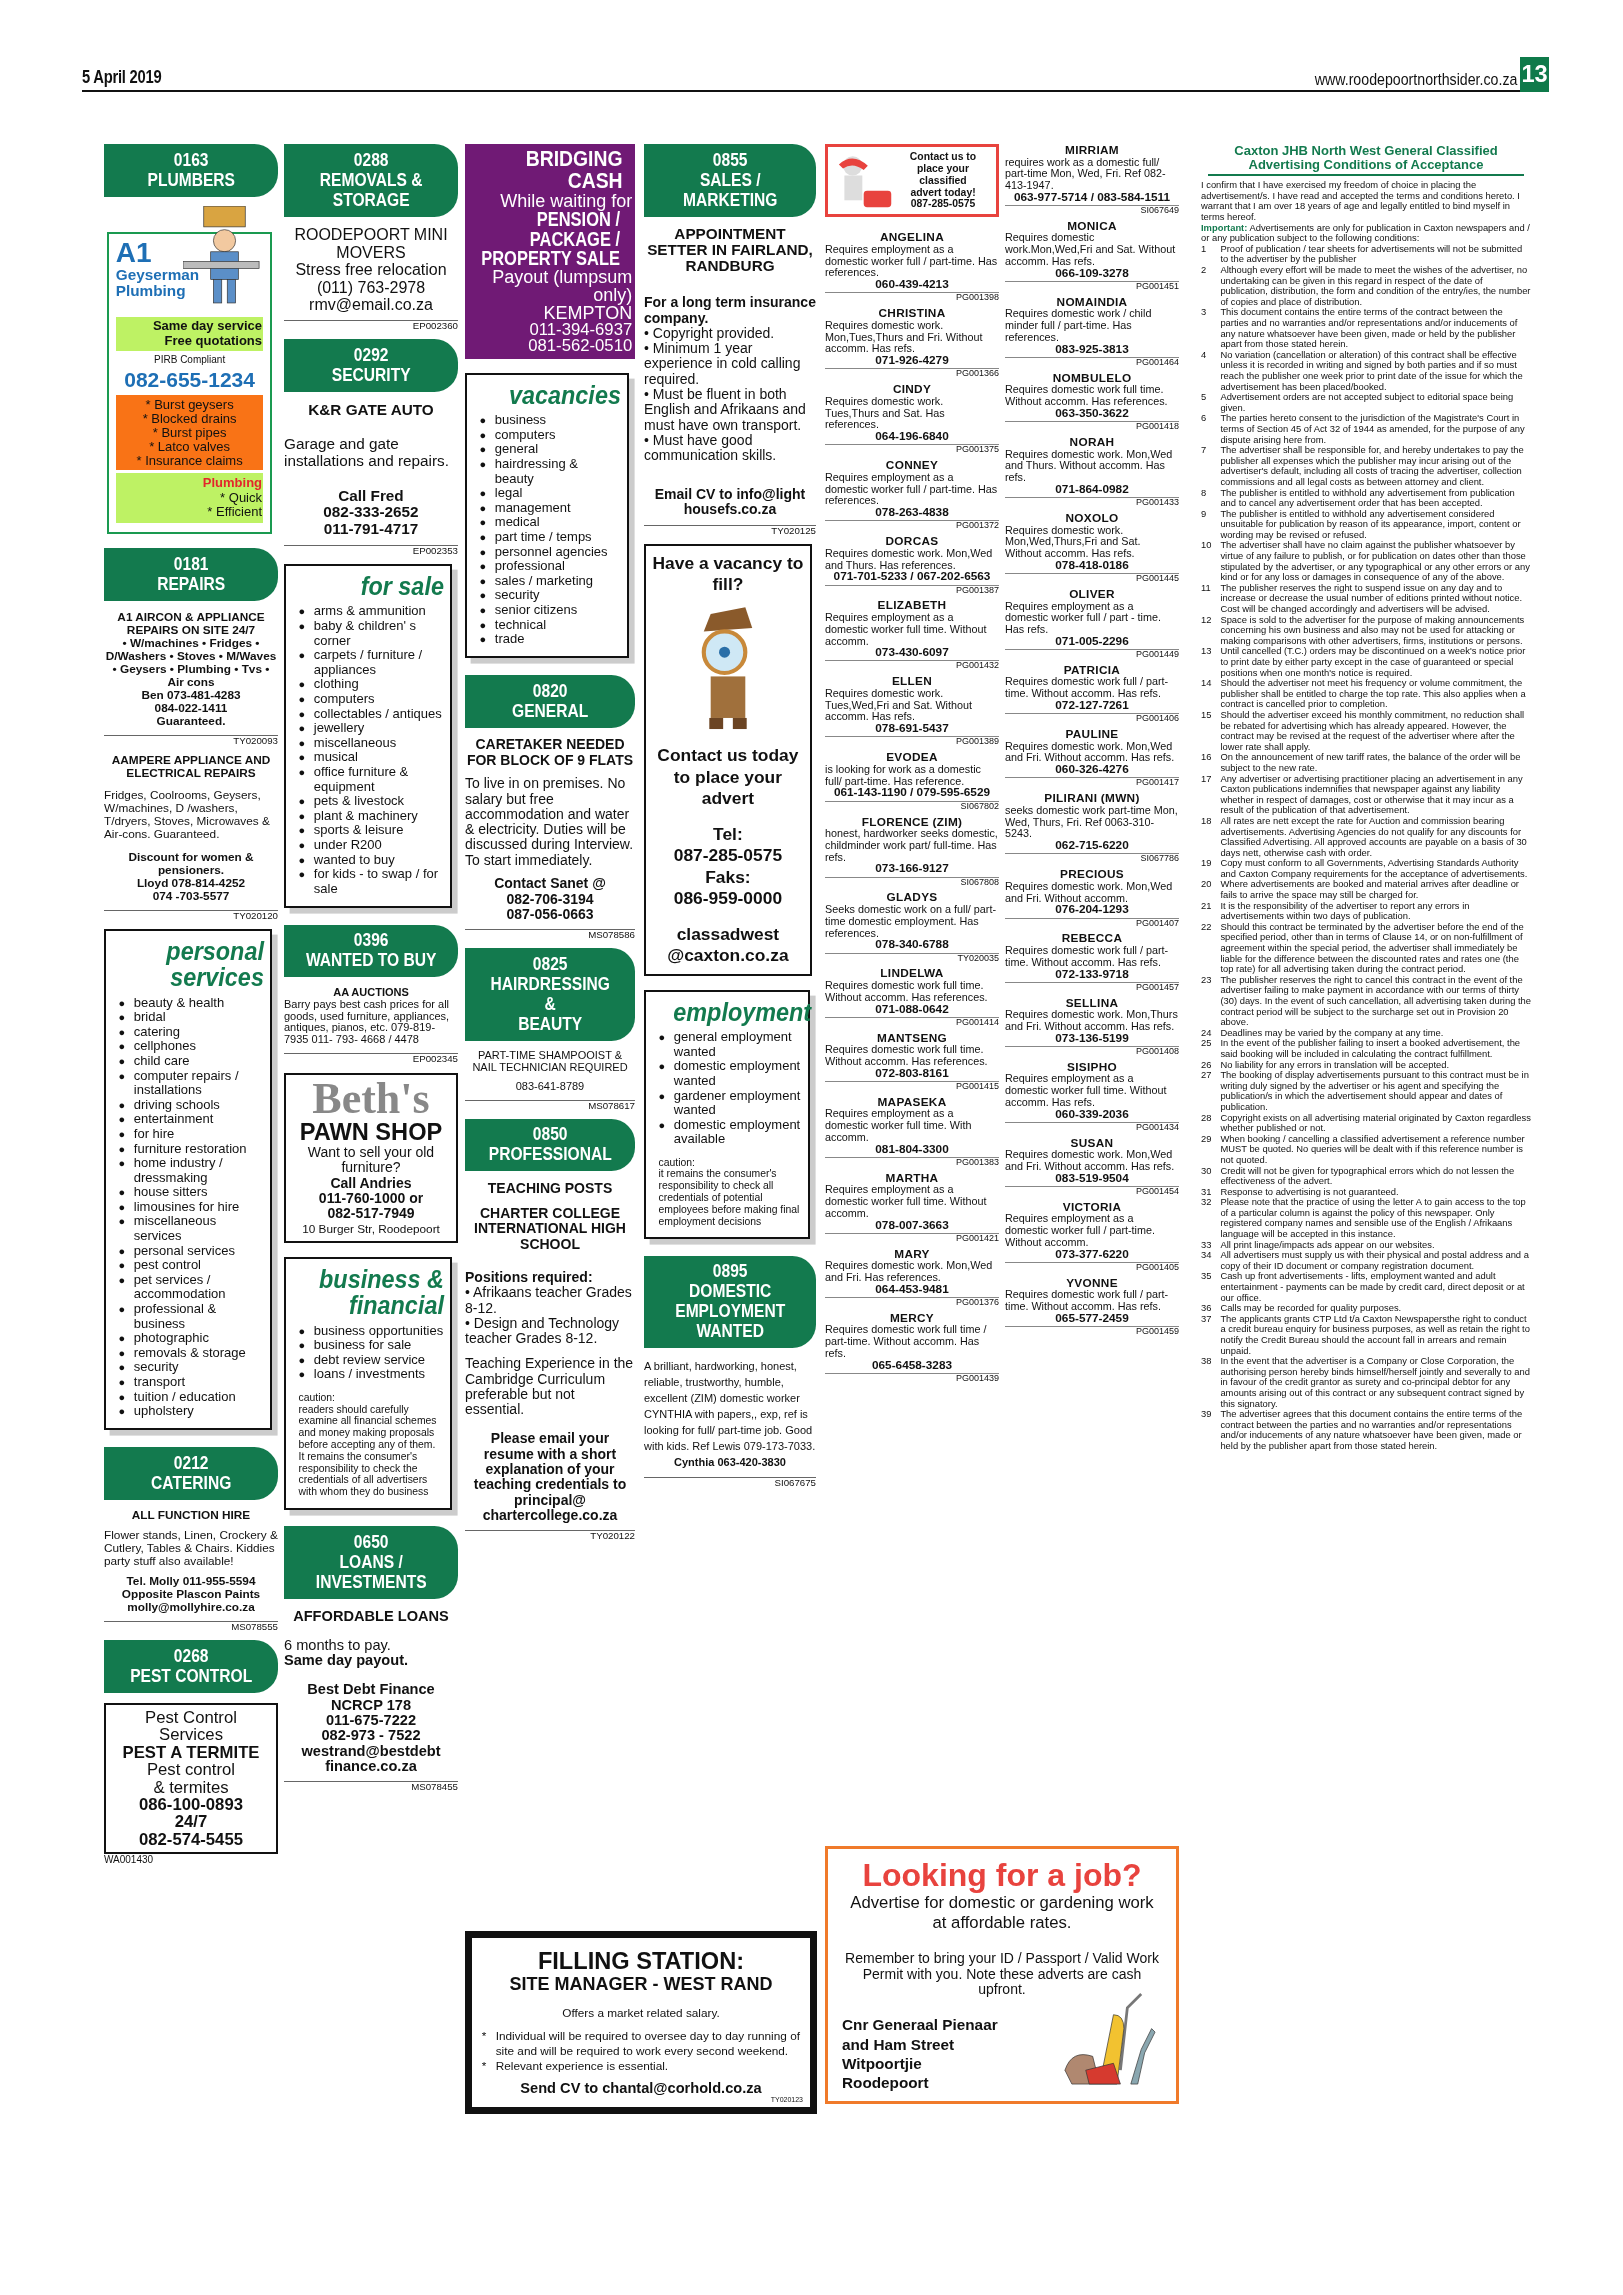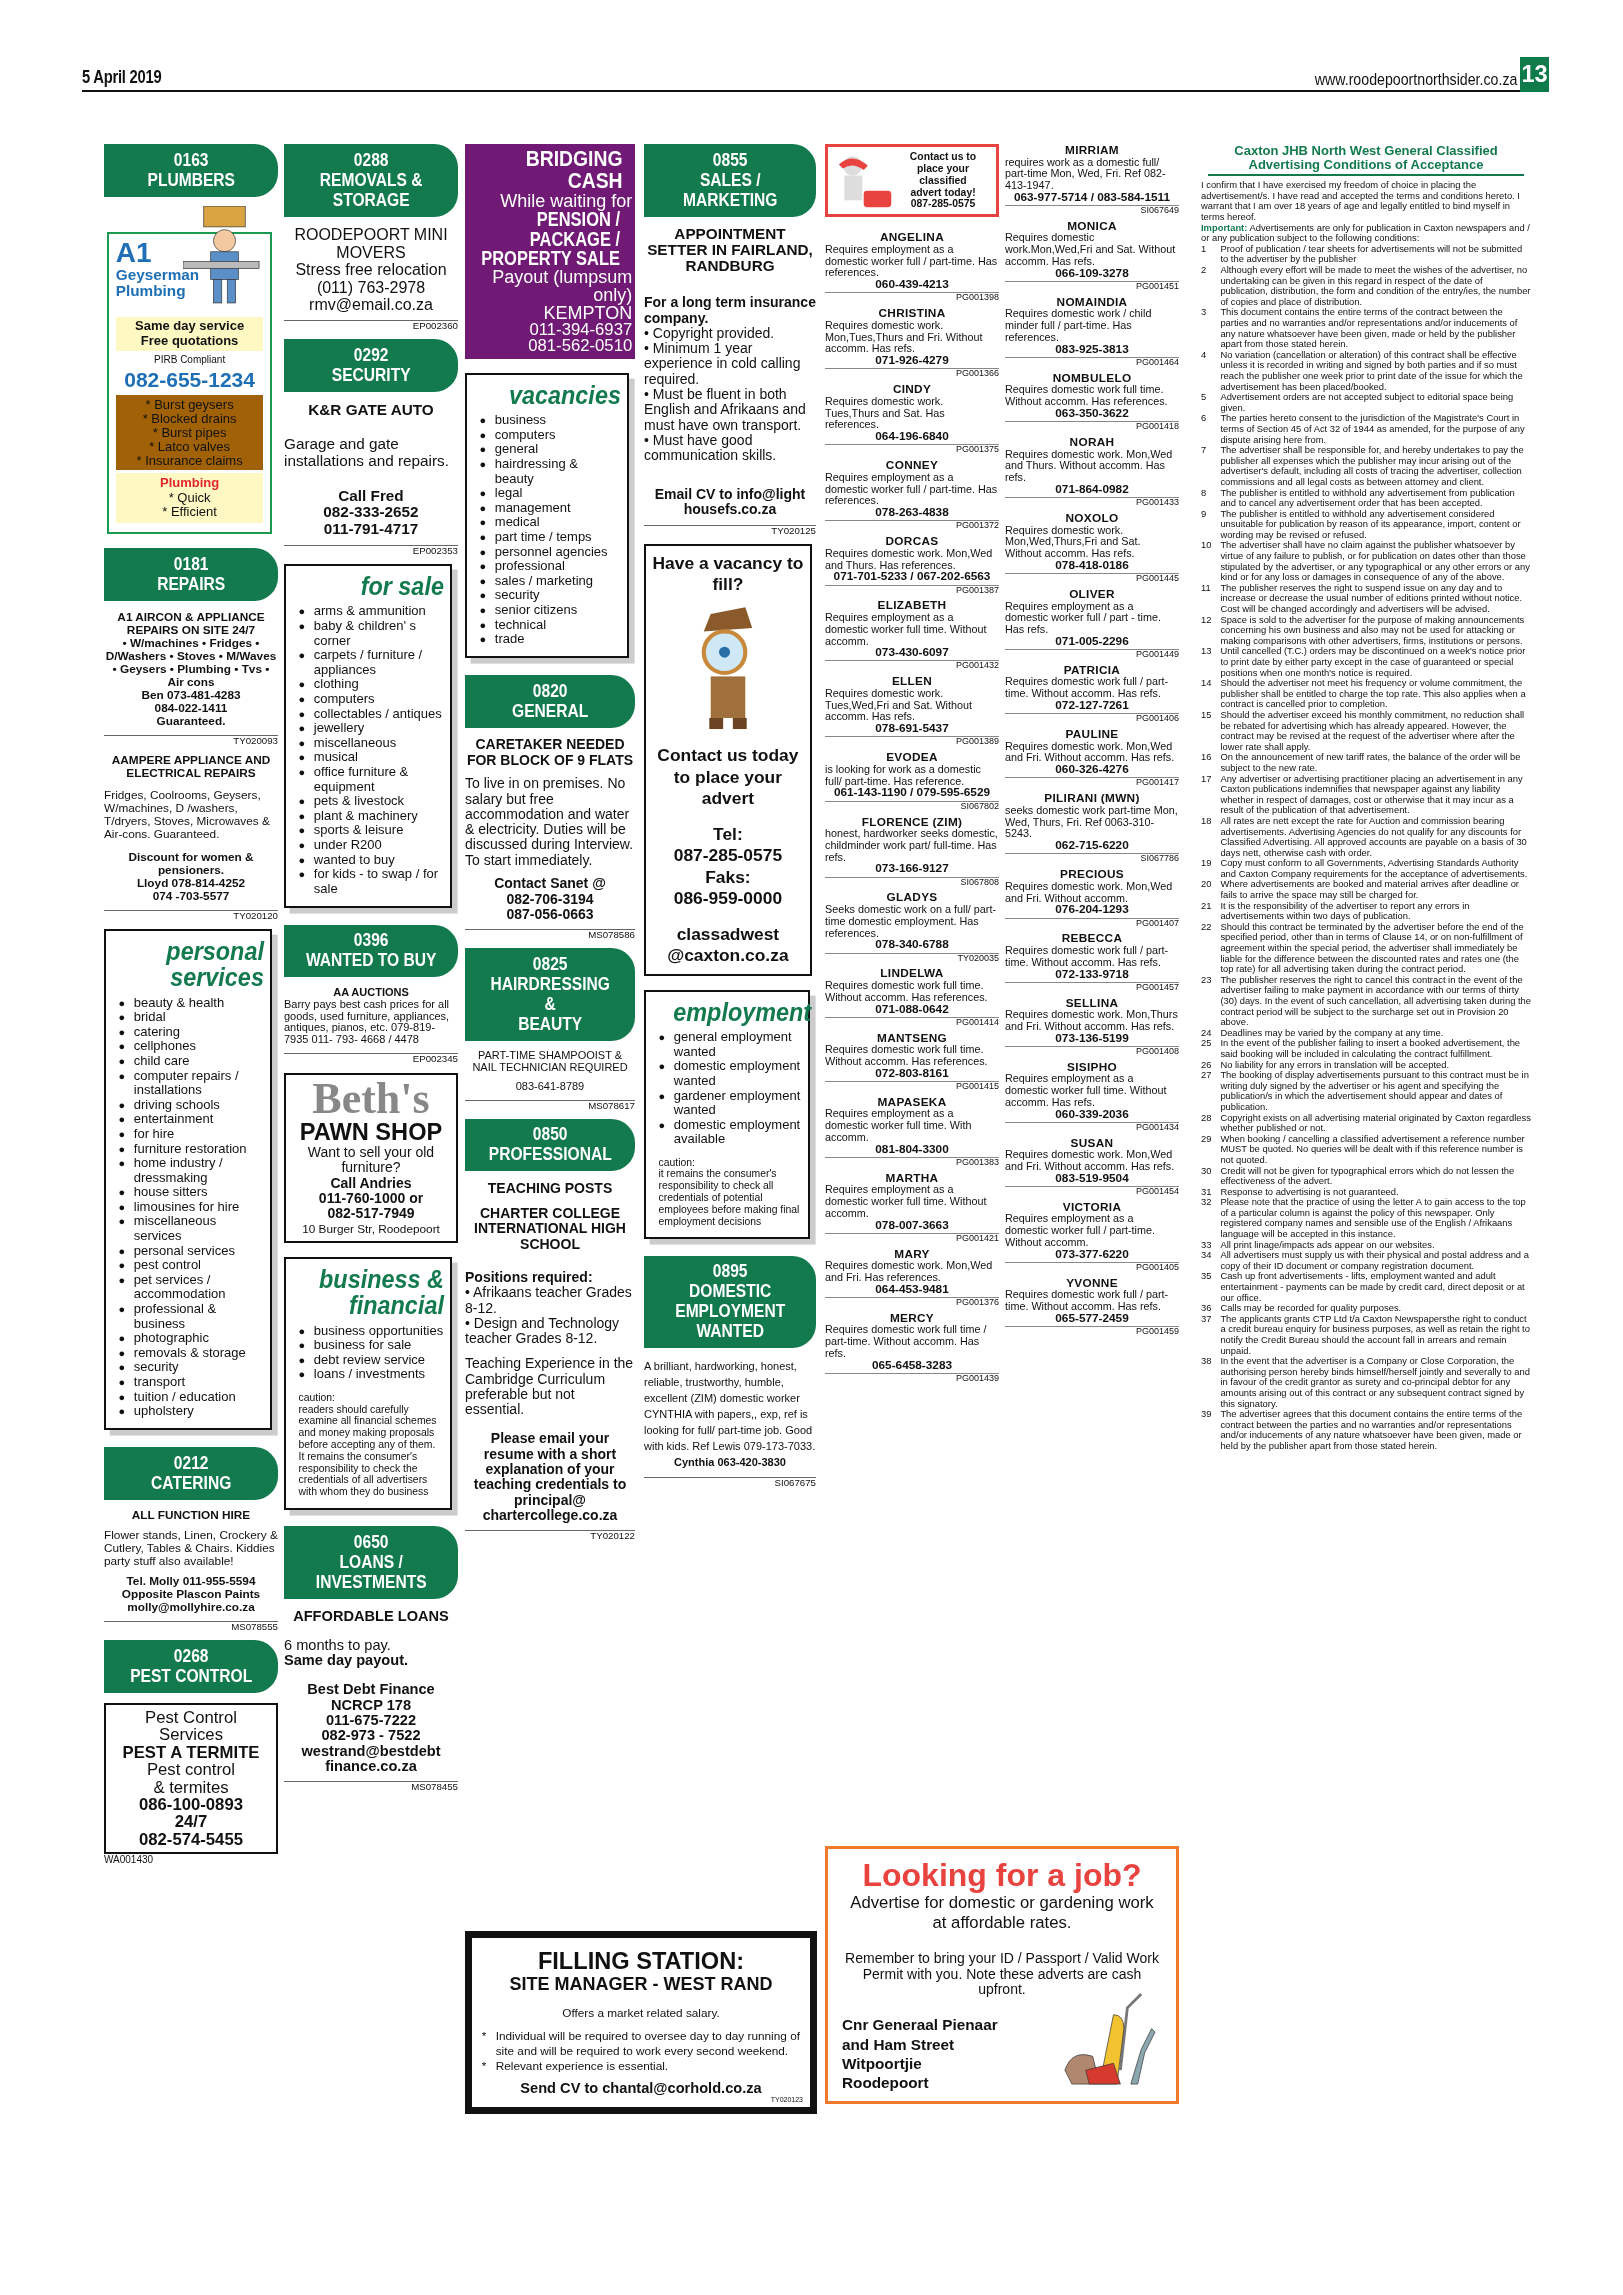--- a/index.html
+++ b/index.html
@@ -25,22 +25,22 @@
   .boxlist { border: 2.1px solid #111; box-shadow: 5.6px 5.6px 0 #ccc; padding: 7px 7px 9.7px 12.5px; margin: 5.6px 5.6px 16.7px 0; }
   .boxlist .title { color: #137a4e; font-weight: bold; font-style: italic; font-size: 26px; text-align: right; line-height: 26px; margin-bottom: 5.6px; transform: scaleX(0.9); transform-origin: right; }
   .boxlist ul { list-style: none; }
   .boxlist li { font-size: 13px; line-height: 14.6px; padding-left: 15.3px; position: relative; }
   .boxlist li::before { content: "●"; position: absolute; left: 0; top: 0; font-size: 11px; }
   .boxlist .caution { font-size: 10.4px; line-height: 11.8px; margin-top: 9.7px; }
   .a1 { border: 2.8px solid #1a9a50; margin: 35px 5.6px 14px 2.8px; padding: 4.2px 7px 7px; text-align: center; position: relative; }
   .a1 .logo { text-align: left; color: #1e6fb5; font-weight: bold; font-size: 15.3px; line-height: 16.7px; height: 76px; }
   .a1 .logo .big { font-size: 28px; line-height: 29px; font-family: "Liberation Sans", sans-serif; }
   .a1 .figure { position: absolute; right: 4.2px; top: -28px; width: 83px; height: 104px; }
-  .yellow { background: #fef9c3; font-weight: bold; font-size: 13px; line-height: 14.6px; padding: 2.8px 1.4px; margin: 2.8px 0; }
-  .grey { background: #a16207; font-size: 13px; line-height: 14px; padding: 2.8px 1.4px; margin: 2.8px 0; }
+  .yellow { background: #bef264; font-weight: bold; font-size: 13px; line-height: 14.6px; padding: 2.8px 1.4px; margin: 2.8px 0; text-align: right; }
+  .grey { background: #f97316; font-size: 13px; line-height: 14px; padding: 2.8px 1.4px; margin: 2.8px 0; }
   .bluephone { color: #1e6fb5; font-weight: bold; font-size: 21px; margin: 2.8px 0; }
   .red { color: #e3262b; }
   .dark { background: #701a75; color: #fff; text-align: right; padding: 4.2px 2.8px 5.6px; margin-bottom: 14px; }
   .dark .h1 { font-size: 22px; font-weight: bold; line-height: 22px; transform: scaleX(0.88); }
   .dark .h2 { font-size: 18px; line-height: 18px; }
   .dark .h3 { font-size: 19.4px; font-weight: bold; line-height: 19.4px; transform: scaleX(0.85); }
   .dark .h4 { font-size: 18px; line-height: 18px; }
   .dark .ph { font-size: 16.7px; line-height: 15.3px; }
   .pawn { border: 2.1px solid #111; padding: 2.8px 4.2px 4.2px; text-align: center; margin: 9.7px 0 14px; }
   .pawn .beth { font-family: "Liberation Serif", serif; font-size: 44px; font-weight: bold; color: #888; line-height: 42px; }

